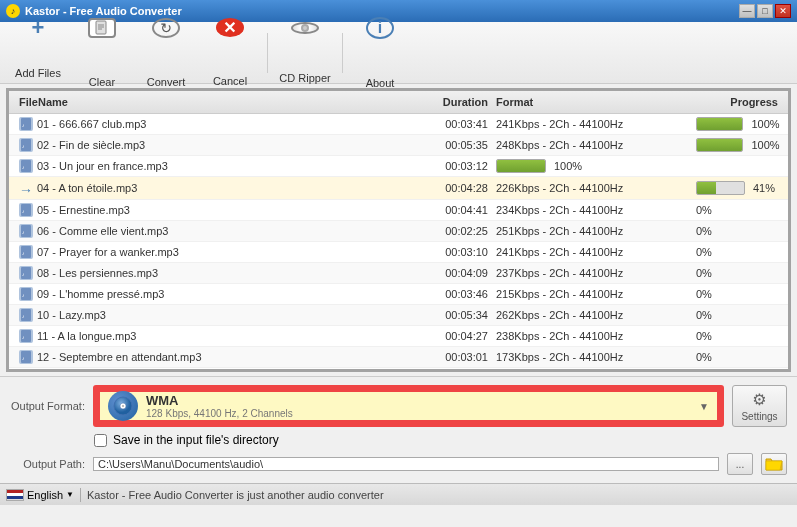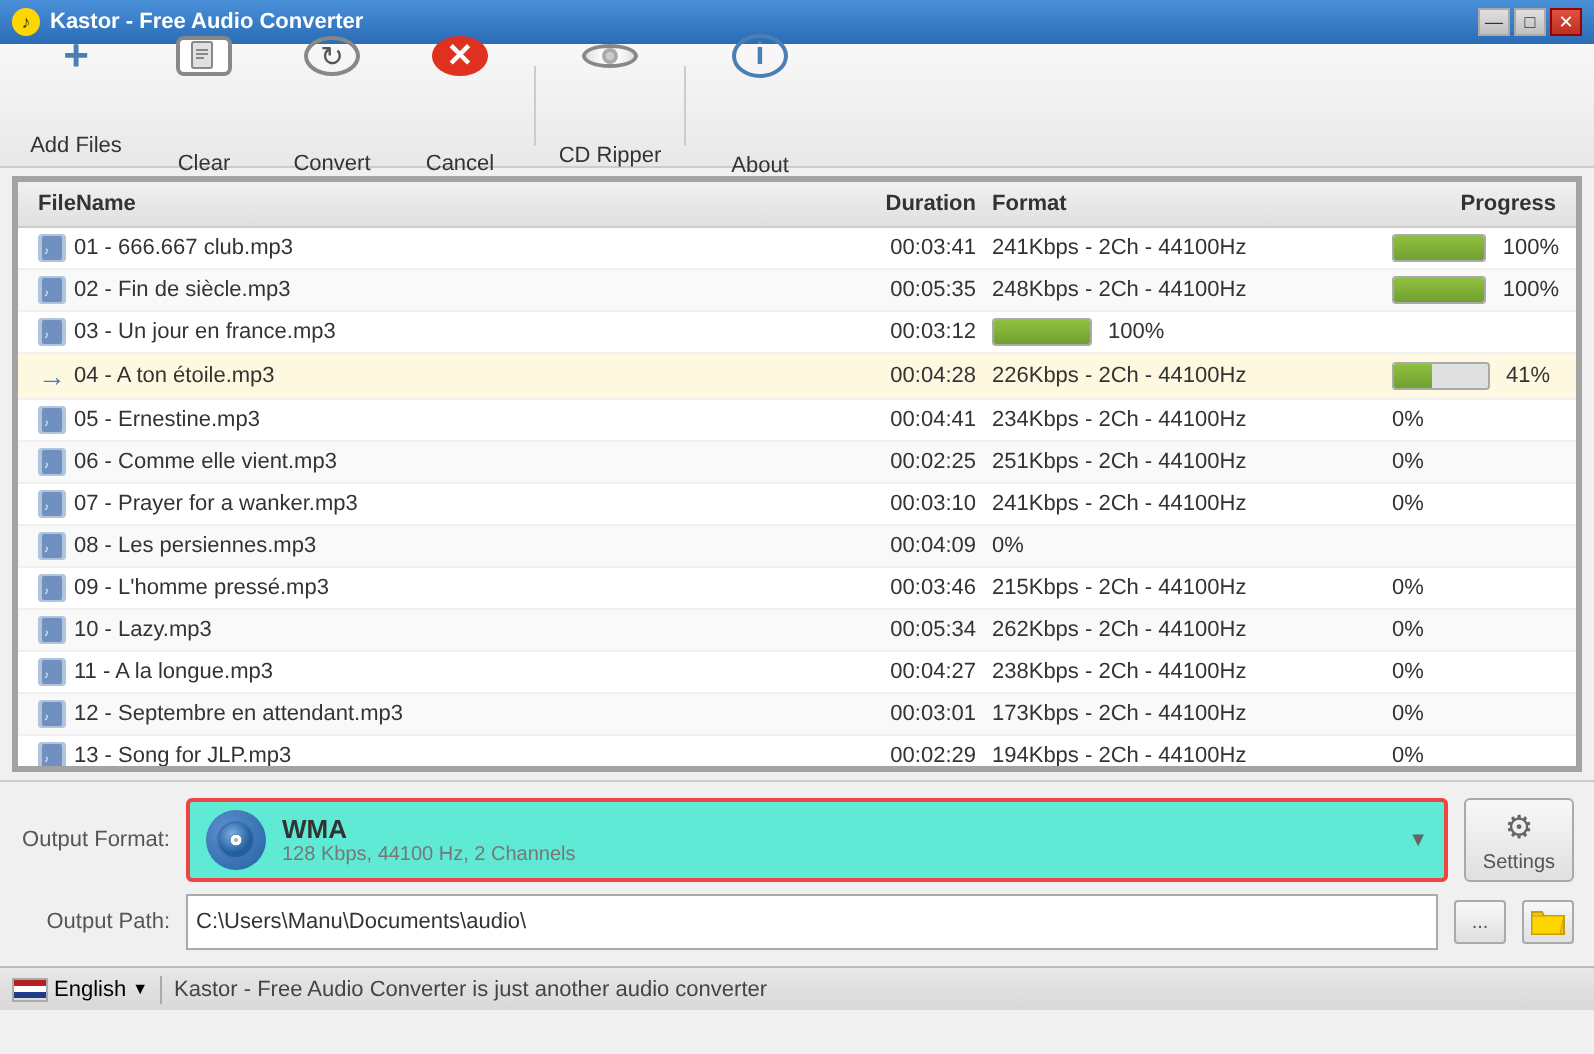--- a/index.html
+++ b/index.html
@@ -259,22 +259,22 @@
     }
     .output-format-label {
       font-size: 11px;
       color: #555;
       width: 75px;
       text-align: right;
     }
     .format-selector {
       flex: 1;
       height: 42px;
-      border: 2px solid #ef4444;
-      background: #5eead4;
+      border: 7px solid #ef4444;
+      background: #fef9c3;
       border-radius: 3px;
       display: flex;
       align-items: center;
       padding: 0 8px;
       gap: 8px;
       cursor: pointer;
     }
     .format-icon {
       width: 30px; height: 30px;
       background: radial-gradient(circle at 35% 35%, #6090d0, #2060a0);
@@ -325,21 +325,21 @@
       gap: 8px;
     }
     .output-path-label {
       font-size: 11px;
       color: #555;
       width: 75px;
       text-align: right;
     }
     .path-input {
       flex: 1;
-      height: 28px;
+      height: 14px;
       border: 1px solid #aaa;
       background: white;
       padding: 0 4px;
       font-size: 11px;
       color: #333;
     }
     .browse-btn {
       width: 26px;
       height: 22px;
       background: linear-gradient(to bottom, #f8f8f8, #e0e0e0);
@@ -589,20 +589,21 @@
           <div class="file-cell file-name-cell">
             <span class="file-icon">
               <svg width="10" height="12" viewBox="0 0 10 12">
                 <rect width="10" height="12" rx="1" fill="#7090c0"></rect>
                 <text x="1" y="9" font-size="5" fill="white">♪</text>
               </svg>
             </span>
             <span>08 - Les persiennes.mp3</span>
           </div>
           <div class="file-cell right">00:04:09</div>
+          <div class="file-cell">237Kbps - 2Ch - 44100Hz</div>
           <div class="file-cell progress-cell">
             <span class="progress-text">0%</span>
           </div>
         </div>
         <div class="file-row">
           <div class="file-cell file-name-cell">
             <span class="file-icon">
               <svg width="10" height="12" viewBox="0 0 10 12">
                 <rect width="10" height="12" rx="1" fill="#7090c0"></rect>
                 <text x="1" y="9" font-size="5" fill="white">♪</text>
@@ -706,20 +707,24 @@
           <div class="format-details">128 Kbps, 44100 Hz, 2 Channels</div>
         </div>
         <span class="format-dropdown-arrow">▼</span>
       </div>
       <div class="settings-btn">
         <span class="settings-icon">⚙</span>
         <span class="settings-label">Settings</span>
       </div>
     </div>
 
+    <div class="save-checkbox-row">
+      <input type="checkbox" id="saveCheckbox" style="">
+      <label for="saveCheckbox">Save in the input file's directory</label>
+    </div>
 
     <div class="output-path-row">
       <span class="output-path-label">Output Path:</span>
       <input type="text" class="path-input" id="pathInput" value="C:\Users\Manu\Documents\audio\" style="">
       <div class="browse-btn">...</div>
       <div class="folder-btn">
         <svg width="18" height="14" viewBox="0 0 18 14">
           <path d="M1,2 L6,2 L7,4 L17,4 L17,13 L1,13 Z" fill="#f0c040" stroke="#c8a000" stroke-width="1"></path>
           <path d="M1,4 L17,4 L15,13 L1,13 Z" fill="#ffd700" stroke="#c8a000" stroke-width="0.5"></path>
         </svg>

